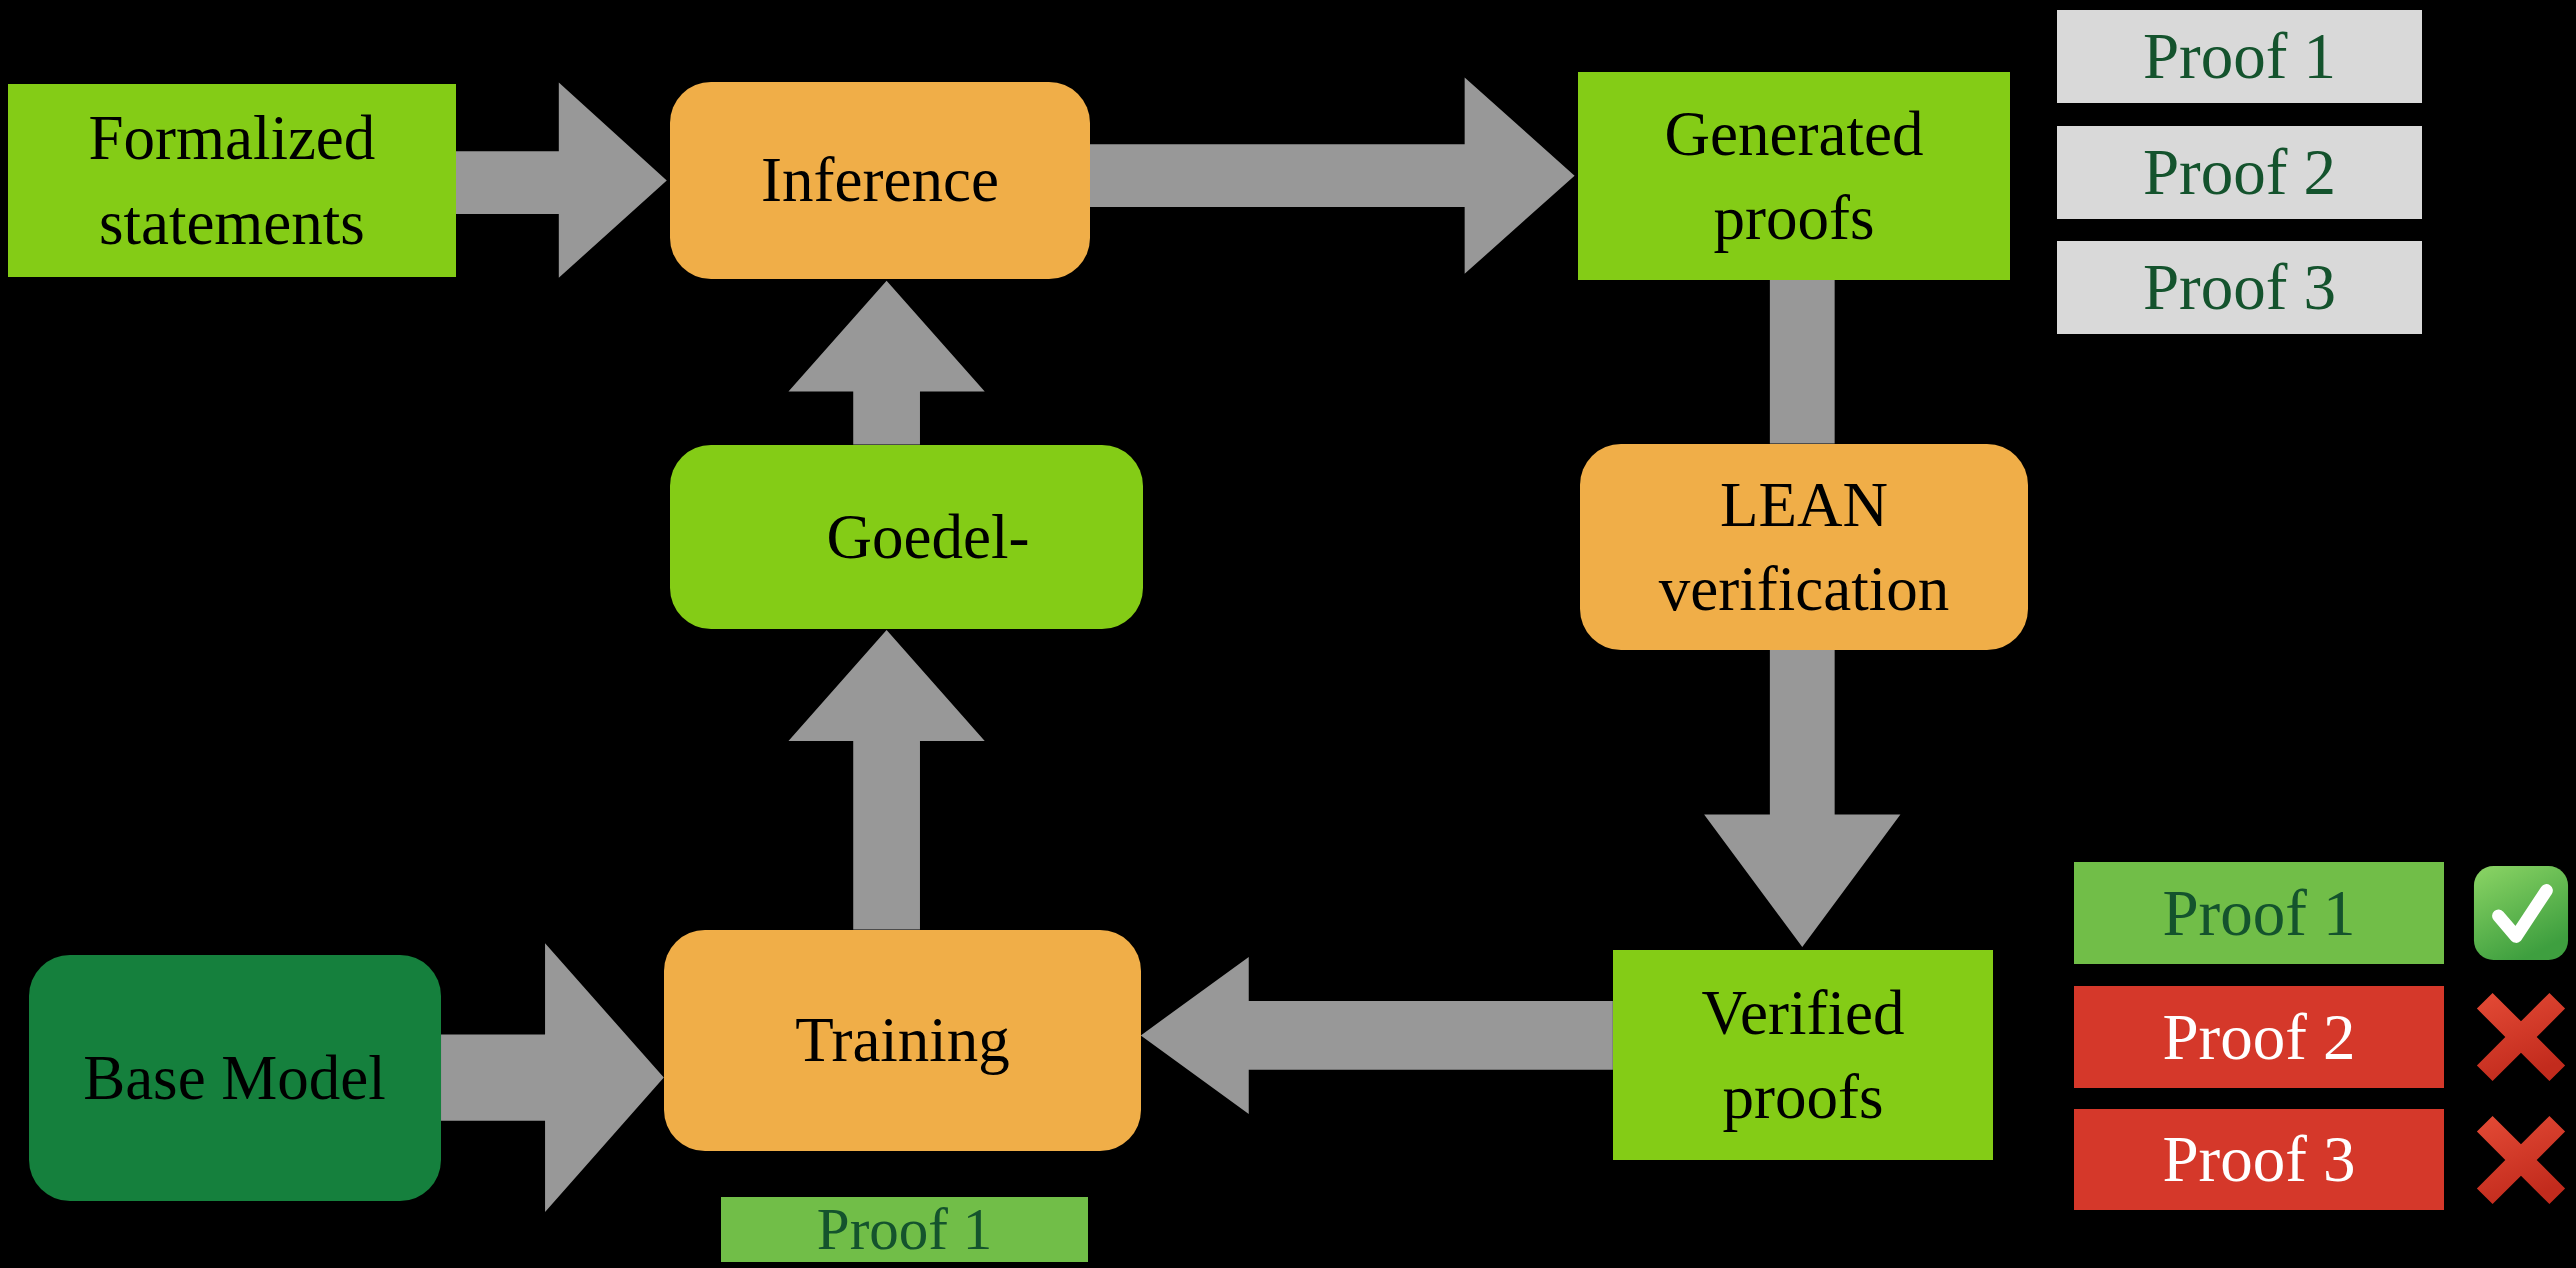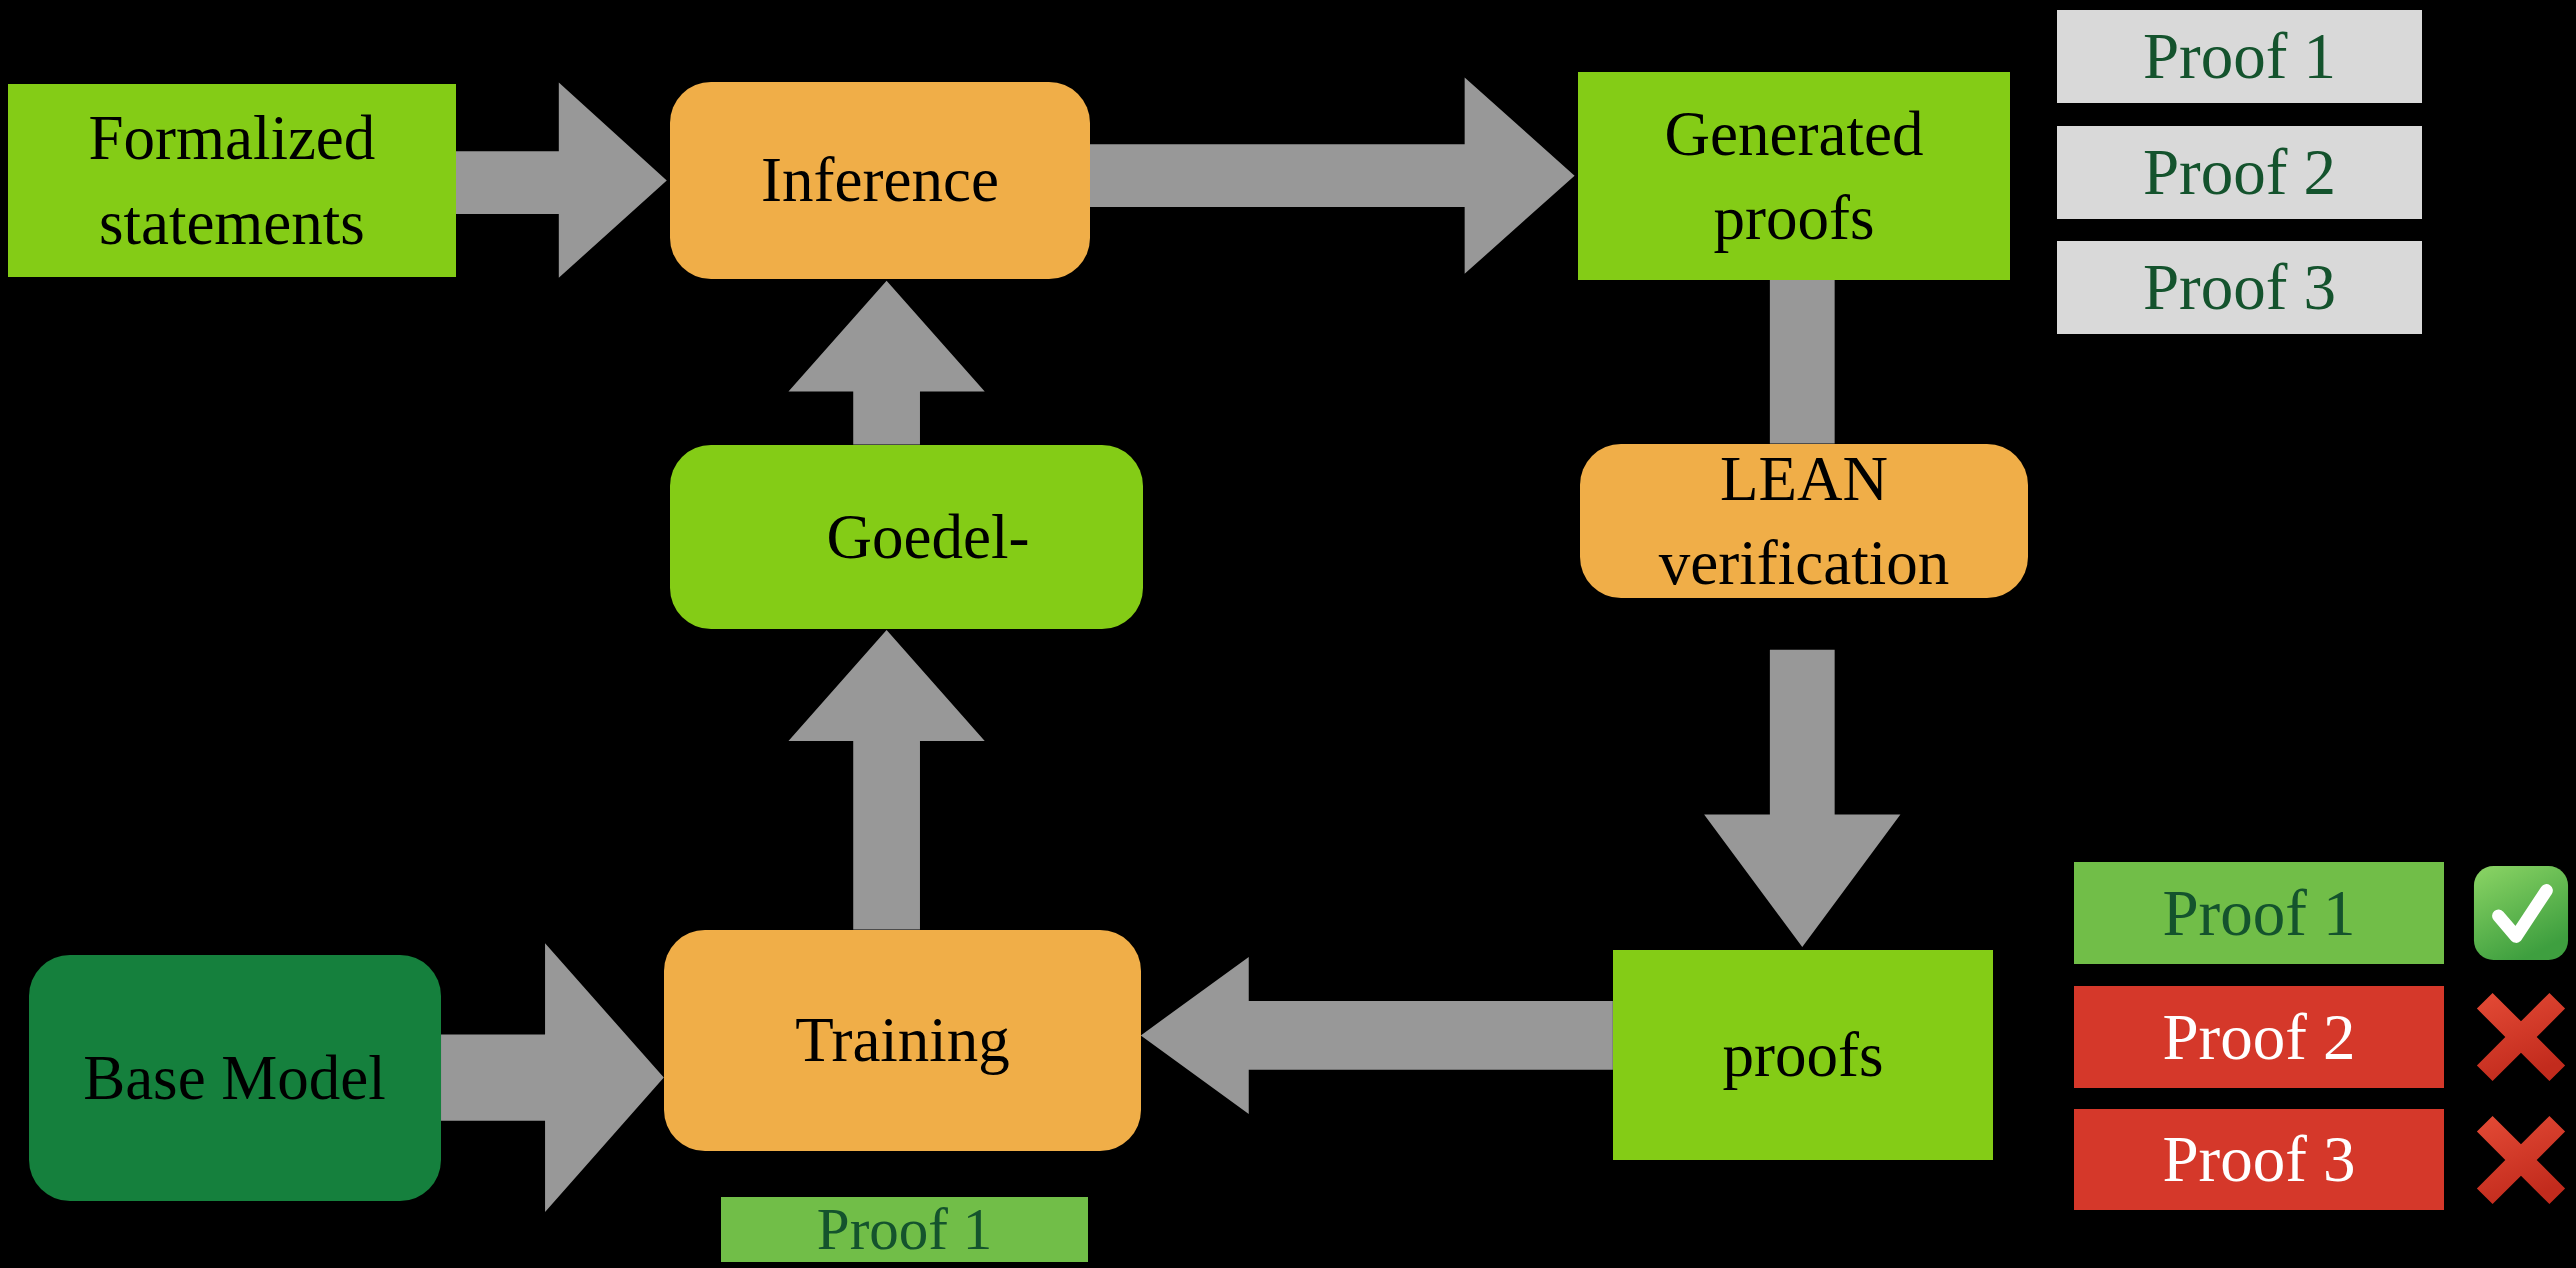--- a/index.html
+++ b/index.html
@@ -53,21 +53,21 @@
   .status-icon {
     position: absolute;
     width: 98px;
     height: 98px;
   }
   
   #formalized { left: 7.9px;    top: 84px;  width: 448px; height: 193px; }
   #inference  { left: 670px;  top: 82px;  width: 420px; height: 197px; }
   #generated  { left: 1578px; top: 72px;  width: 432px; height: 208px; }
   #goedel     { left: 670px;  top: 445px; width: 430px; height: 184px; padding-left: 43px; }
-  #lean       { left: 1580px; top: 444px; width: 448px; height: 154px; }
+  #lean       { left: 1580px; top: 444px; width: 448px; height: 206px; }
   #verified   { left: 1613px; top: 950px; width: 380px; height: 210px; }
   #basemodel  { left: 28.5px;   top: 955px; width: 412px; height: 246px; }
   #training   { left: 664px;  top: 930px; width: 477px; height: 221px; font-family: Liberation Serif, serif; }
   #trainproof { left: 721px;  top: 1197px; width: 367px; height: 65px; font-size: 59px; }
   #genproof-0 { left: 2057px; top: 9.8px;  width: 365px; height: 93px; }
   #genproof-1 { left: 2057px; top: 126px; width: 365px; height: 93px; }
   #genproof-2 { left: 2057px; top: 241px; width: 365px; height: 93px; }
   #verproof-0 { left: 2074px; top: 862px;  width: 370px; height: 102px; }
   #verproof-1 { left: 2074px; top: 986px; width: 370px; height: 102px; }
   #verproof-2 { left: 2074px; top: 1109px; width: 370px; height: 101px; }
@@ -108,20 +108,21 @@
   <div class="node blue rounded" id="goedel">
     <div>Goedel-</div>
   </div>
 
   <div class="node orange rounded" id="lean">
     <div>LEAN</div>
     <div>verification</div>
   </div>
 
   <div class="node blue" id="verified">
+    <div>Verified</div>
     <div>proofs</div>
   </div>
 
   <div class="node gray rounded" id="basemodel">
     <div>Base Model</div>
   </div>
 
   <div class="node orange rounded" id="training">
     <div>Training</div>
   </div>

